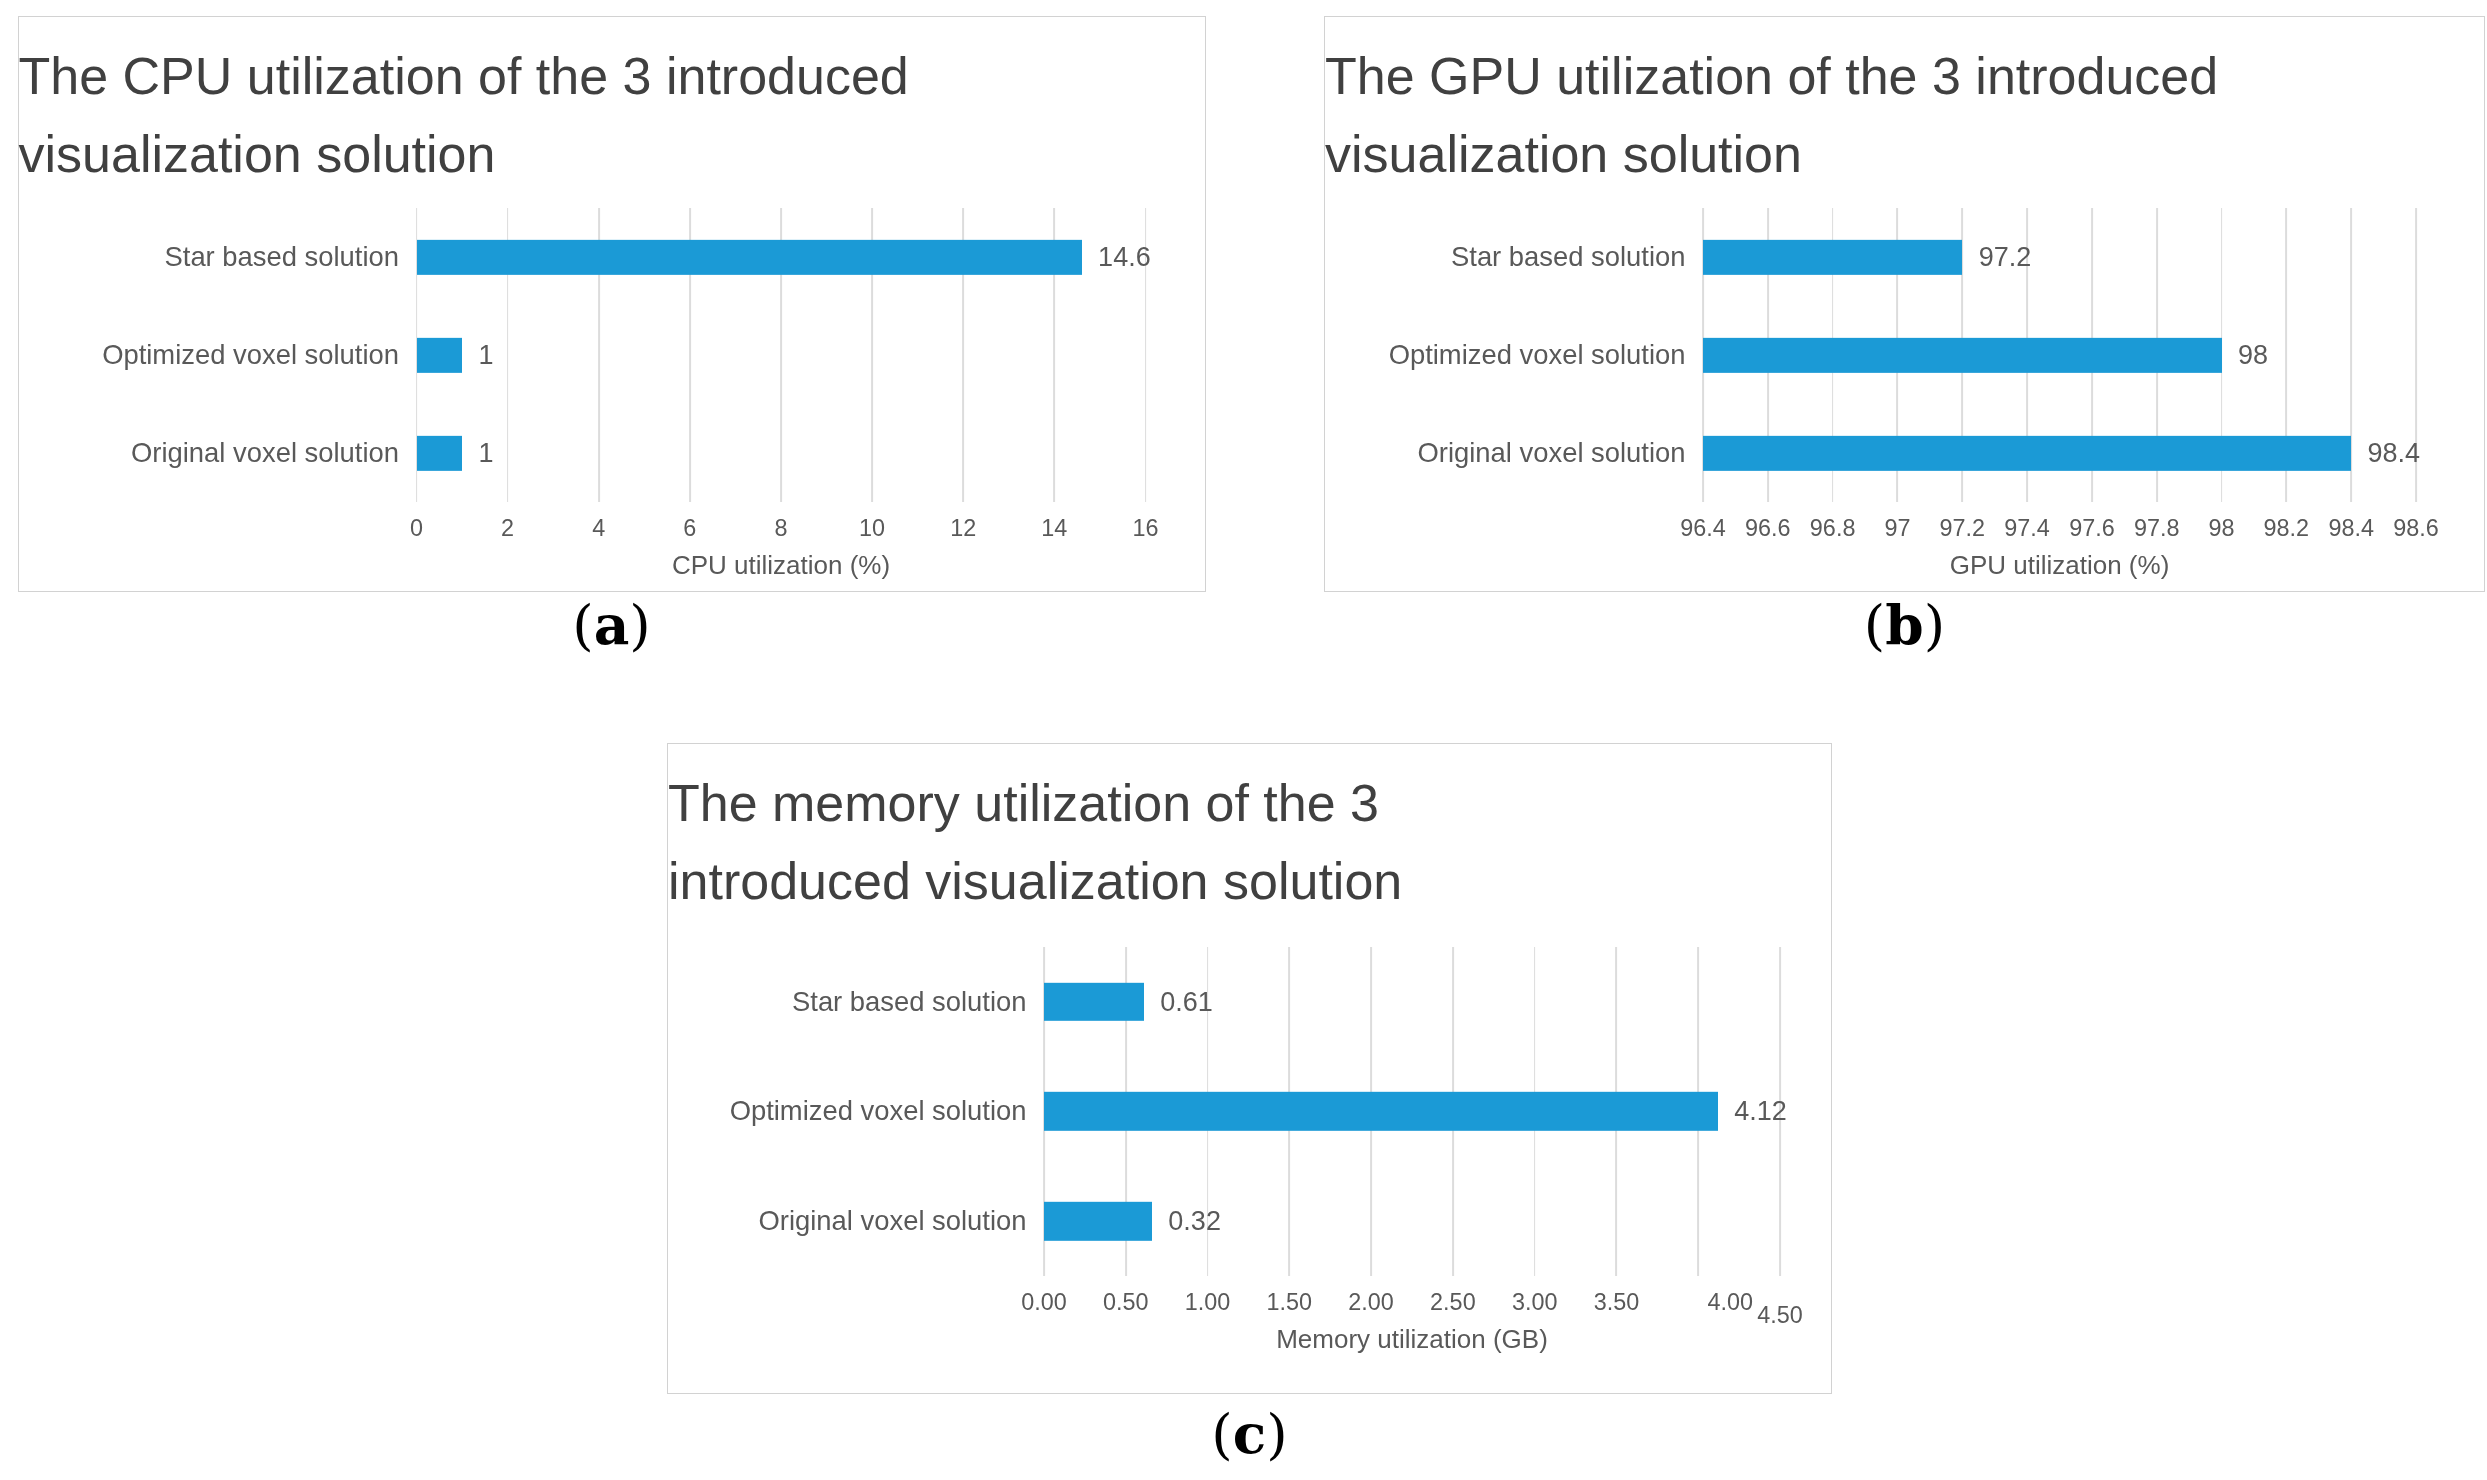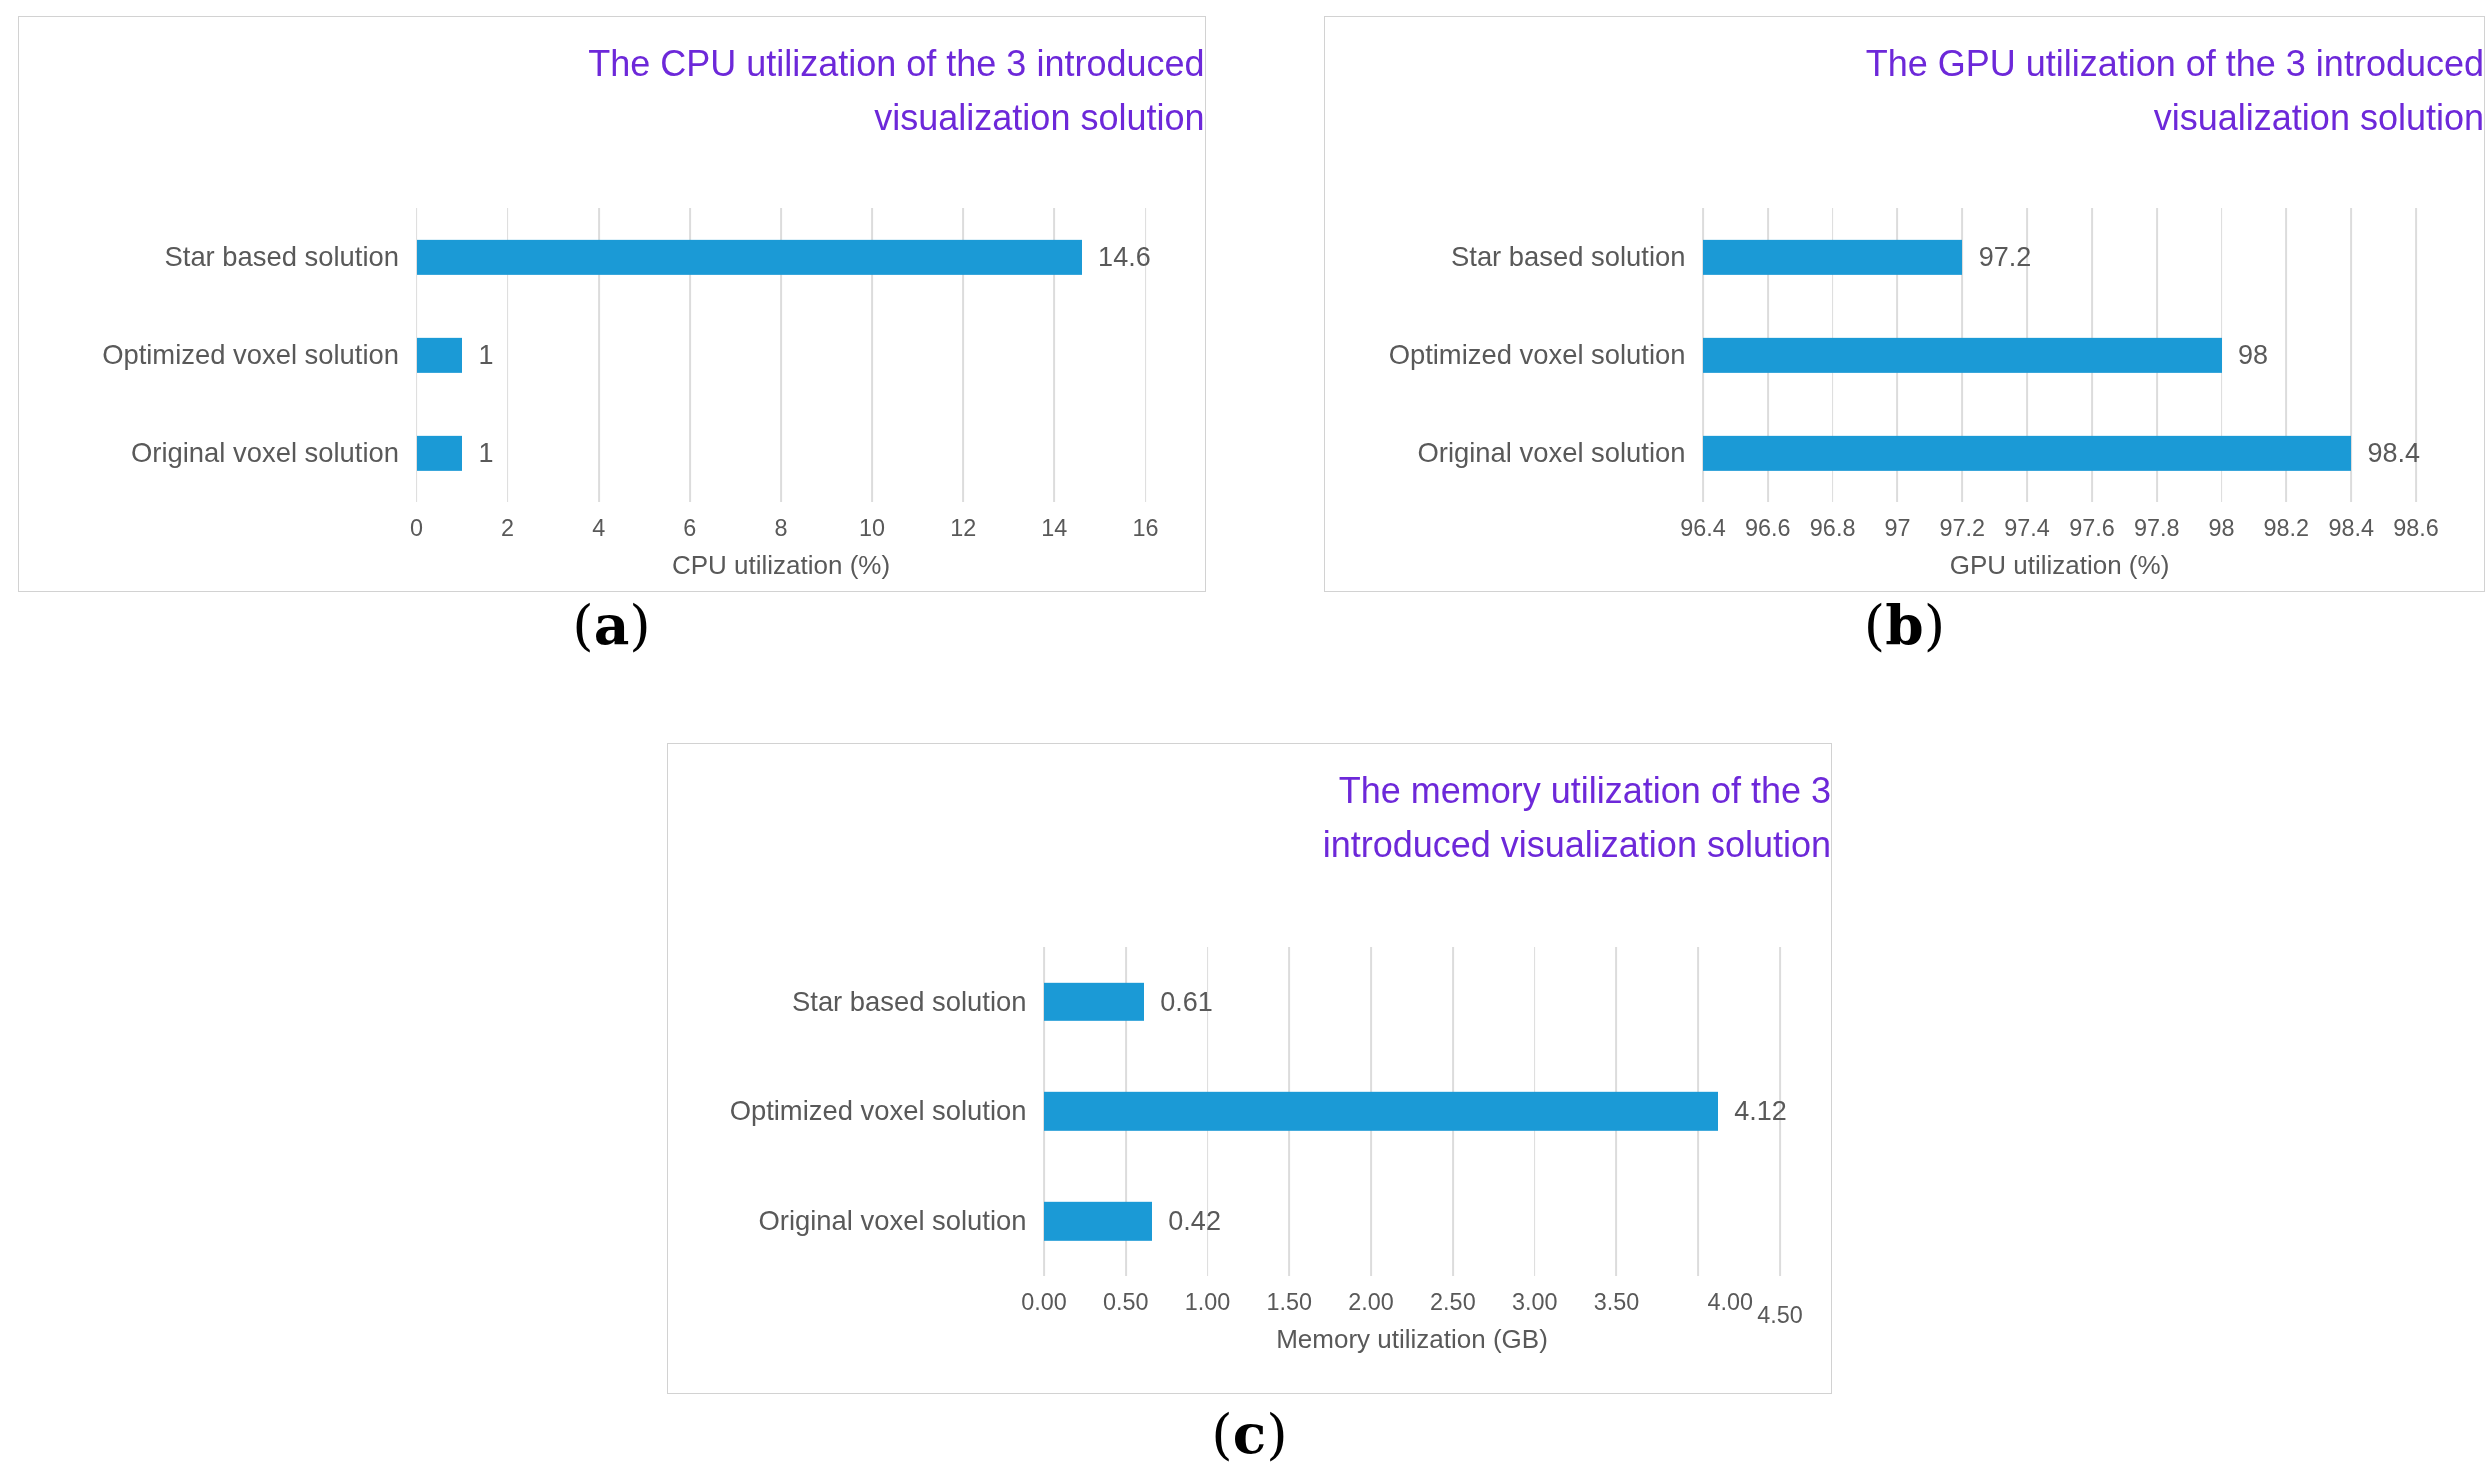--- a/index.html
+++ b/index.html
@@ -9,22 +9,22 @@
   
   .panel{position:absolute;background:#ffffff;border:1.8px solid #d2d2d2;box-sizing:border-box;}
   #panel-a{left:17.5px;  top:16.4px;   width:1188px;height:576px;
            --plot-left:398px;--plot-top:191px;--plot-w:729px;--plot-h:294px;}
   #panel-b{left:1324px;top:16.4px;   width:1161px;height:576px;
            --plot-left:378px;--plot-top:191px;--plot-w:713px;--plot-h:294px;}
   #panel-c{left:667px;top:743px; width:1165px;height:651px;
            --plot-left:376px;--plot-top:203px;--plot-w:736px;--plot-h:329px;}
 
   .chart-title{position:absolute;top:20px;left:0;width:100%;margin:0;
-               text-align:right;font-weight:400;font-size:36px;line-height:1.5;
-               color:#6d28d9;}
+               text-align:left;font-weight:400;font-size:52px;line-height:1.5;
+               color:#404040;}
 
   .plot{position:absolute;left:var(--plot-left);top:var(--plot-top);
         width:var(--plot-w);height:var(--plot-h);}
 
   .gridline{position:absolute;top:0;bottom:0;width:1.8px;transform:translateX(-50%);}
 
   .row{position:absolute;left:0;width:100%;}
   .bar{position:absolute;left:0;top:50%;transform:translateY(-50%);height:35%;}
   .bar-value{position:absolute;top:50%;transform:translateY(-50%);
              font-size:27px;color:#595959;white-space:nowrap;}
@@ -160,21 +160,21 @@
           <span class="bar-value" style="left: calc(13.5556% + 16.4px);">0.61</span>
           <span class="cat-label" style="top: 50%;">Star based solution</span>
         </div>
         <div class="row" style="top: 33.3333%; height: 33.3333%;">
           <div class="bar" style="width: 91.5556%; background: rgb(27, 154, 214);"></div>
           <span class="bar-value" style="left: calc(91.5556% + 16.4px);">4.12</span>
           <span class="cat-label" style="top: 50%;">Optimized voxel solution</span>
         </div>
         <div class="row" style="top: 66.6667%; height: 33.3333%;">
           <div class="bar" style="width: 14.6667%; background: rgb(27, 154, 214);"></div>
-          <span class="bar-value" style="left: calc(14.6667% + 16.4px);">0.42</span>
+          <span class="bar-value" style="left: calc(14.6667% + 16.4px);">0.32</span>
           <span class="cat-label" style="top: 50%;">Original voxel solution</span>
         </div>
         <div class="xticks">
           <span class="xtick" style="left: 0%;">0.00</span>
           <span class="xtick" style="left: 11.1111%;">0.50</span>
           <span class="xtick" style="left: 22.2222%;">1.00</span>
           <span class="xtick" style="left: 33.3333%;">1.50</span>
           <span class="xtick" style="left: 44.4444%; text-align: right;">2.00</span>
           <span class="xtick" style="left: 55.5556%;">2.50</span>
           <span class="xtick" style="left: 66.6667%;">3.00</span>

